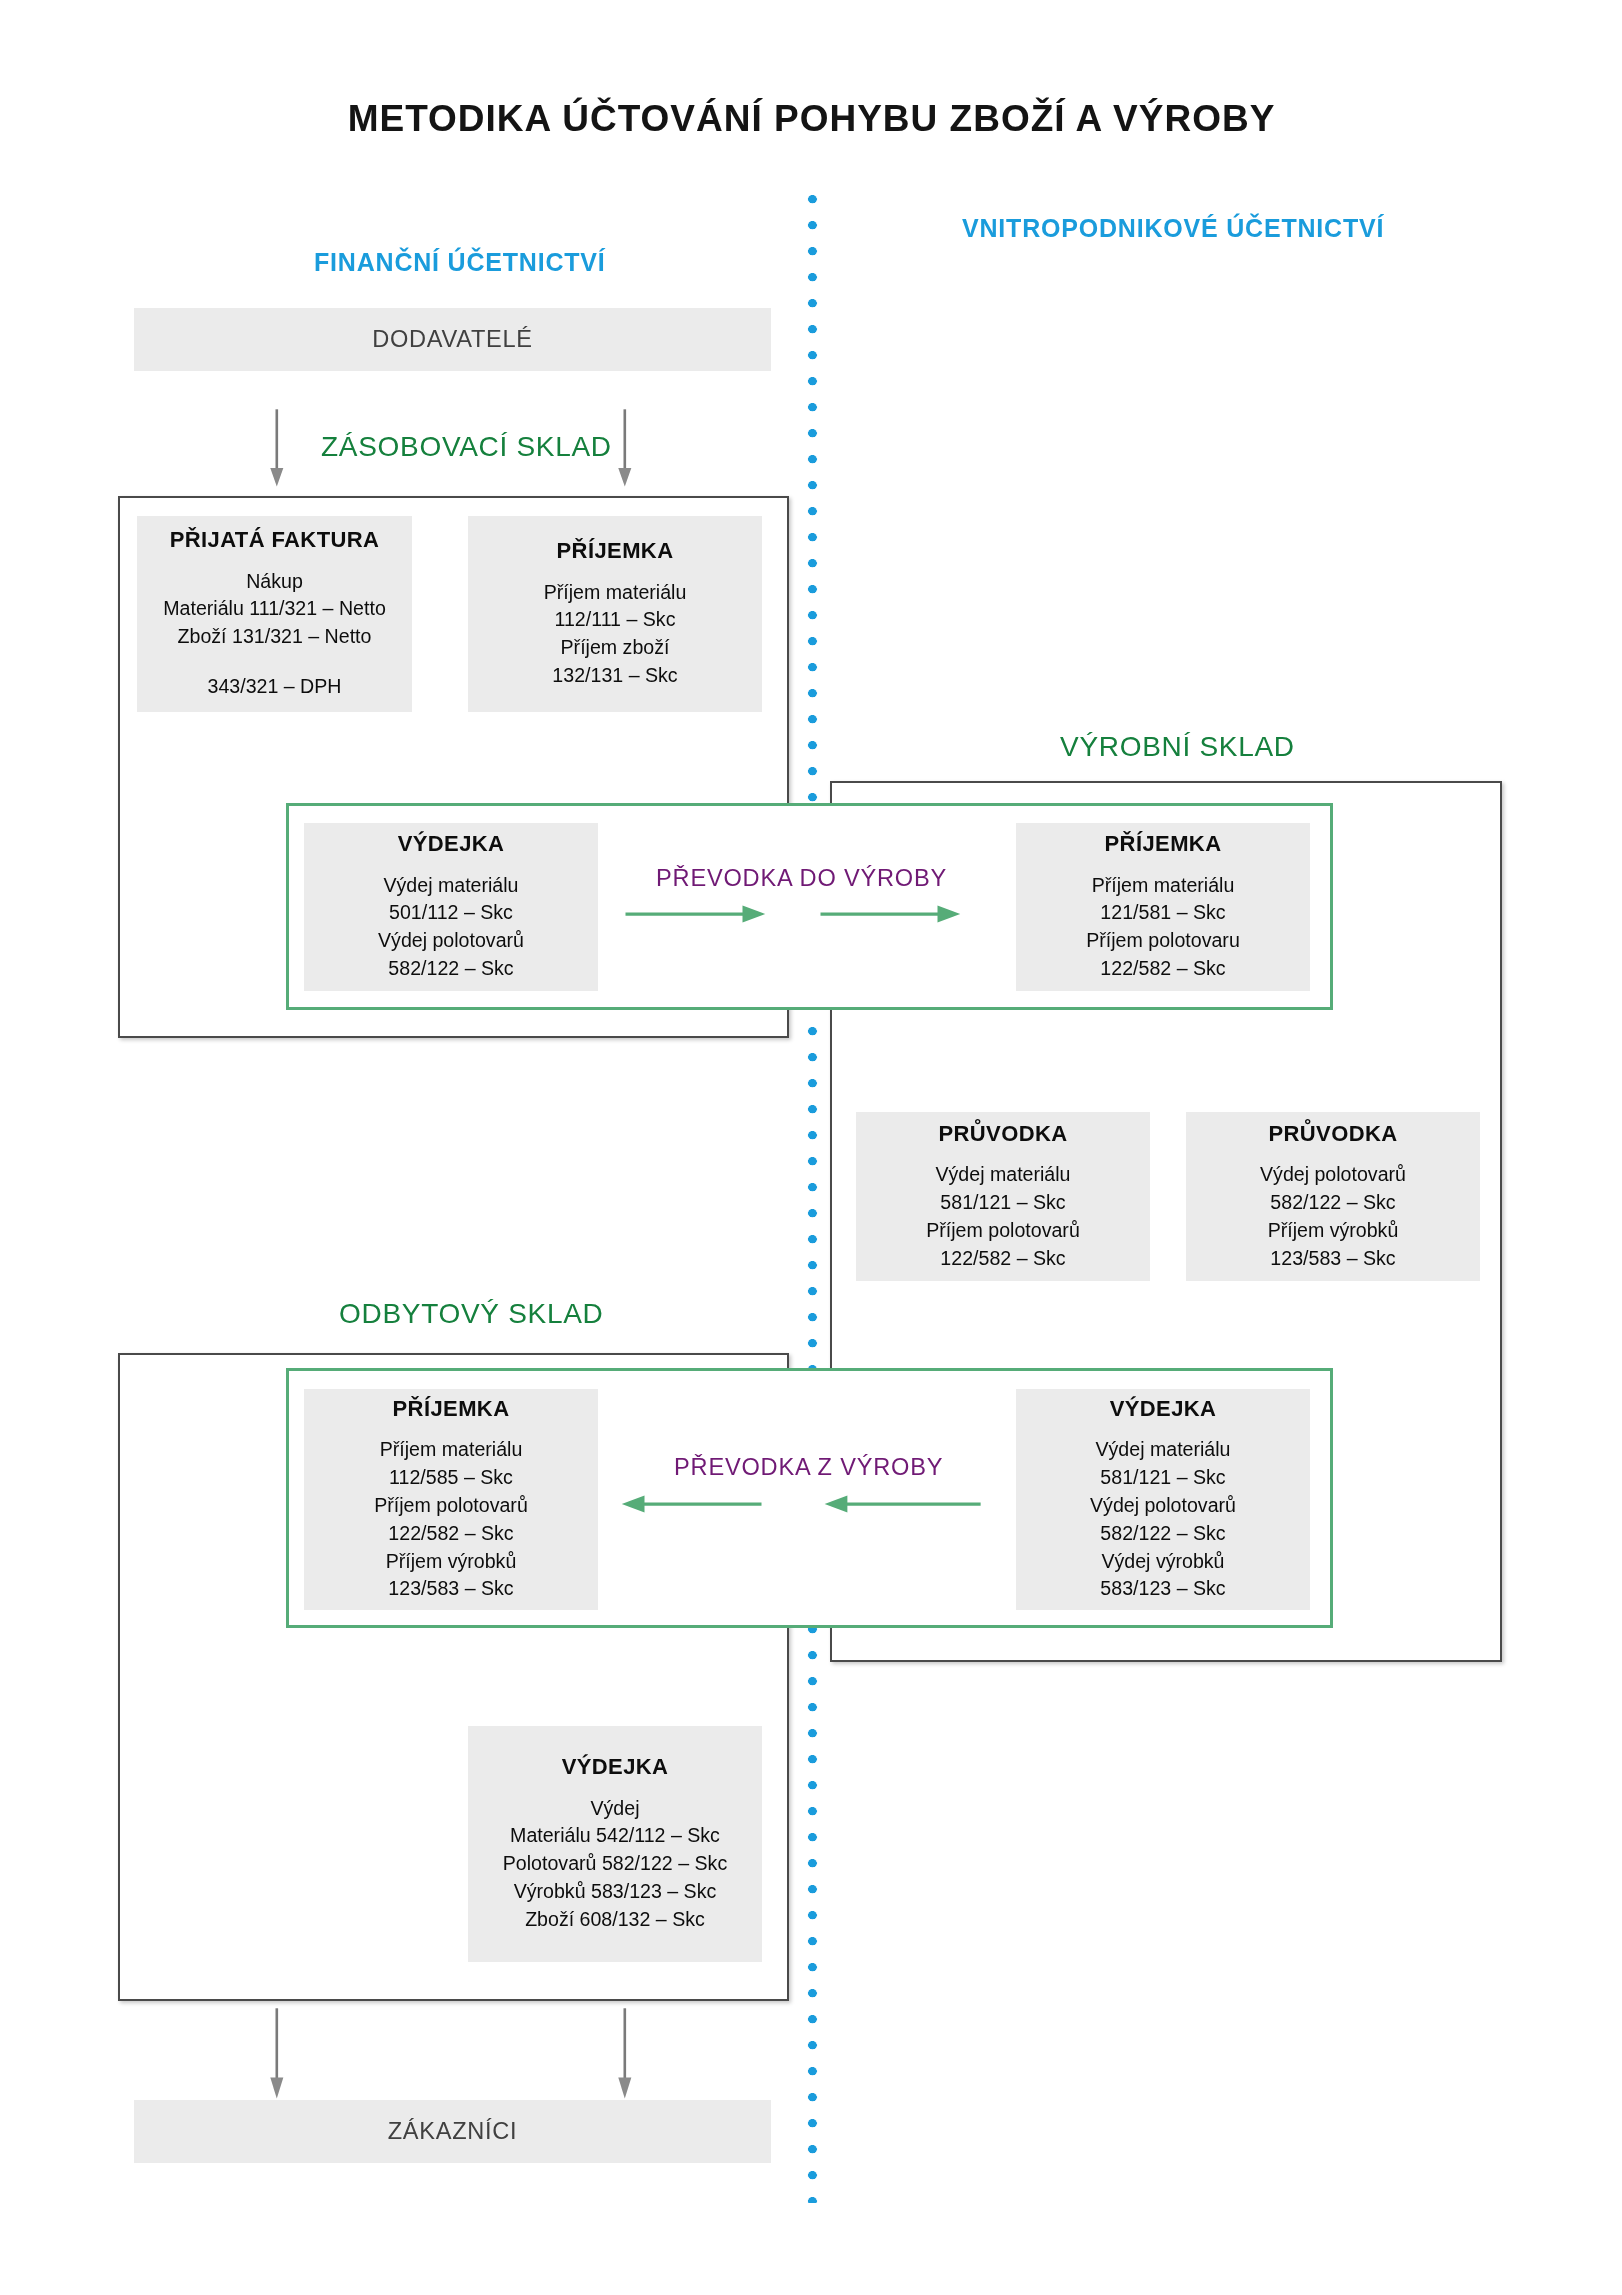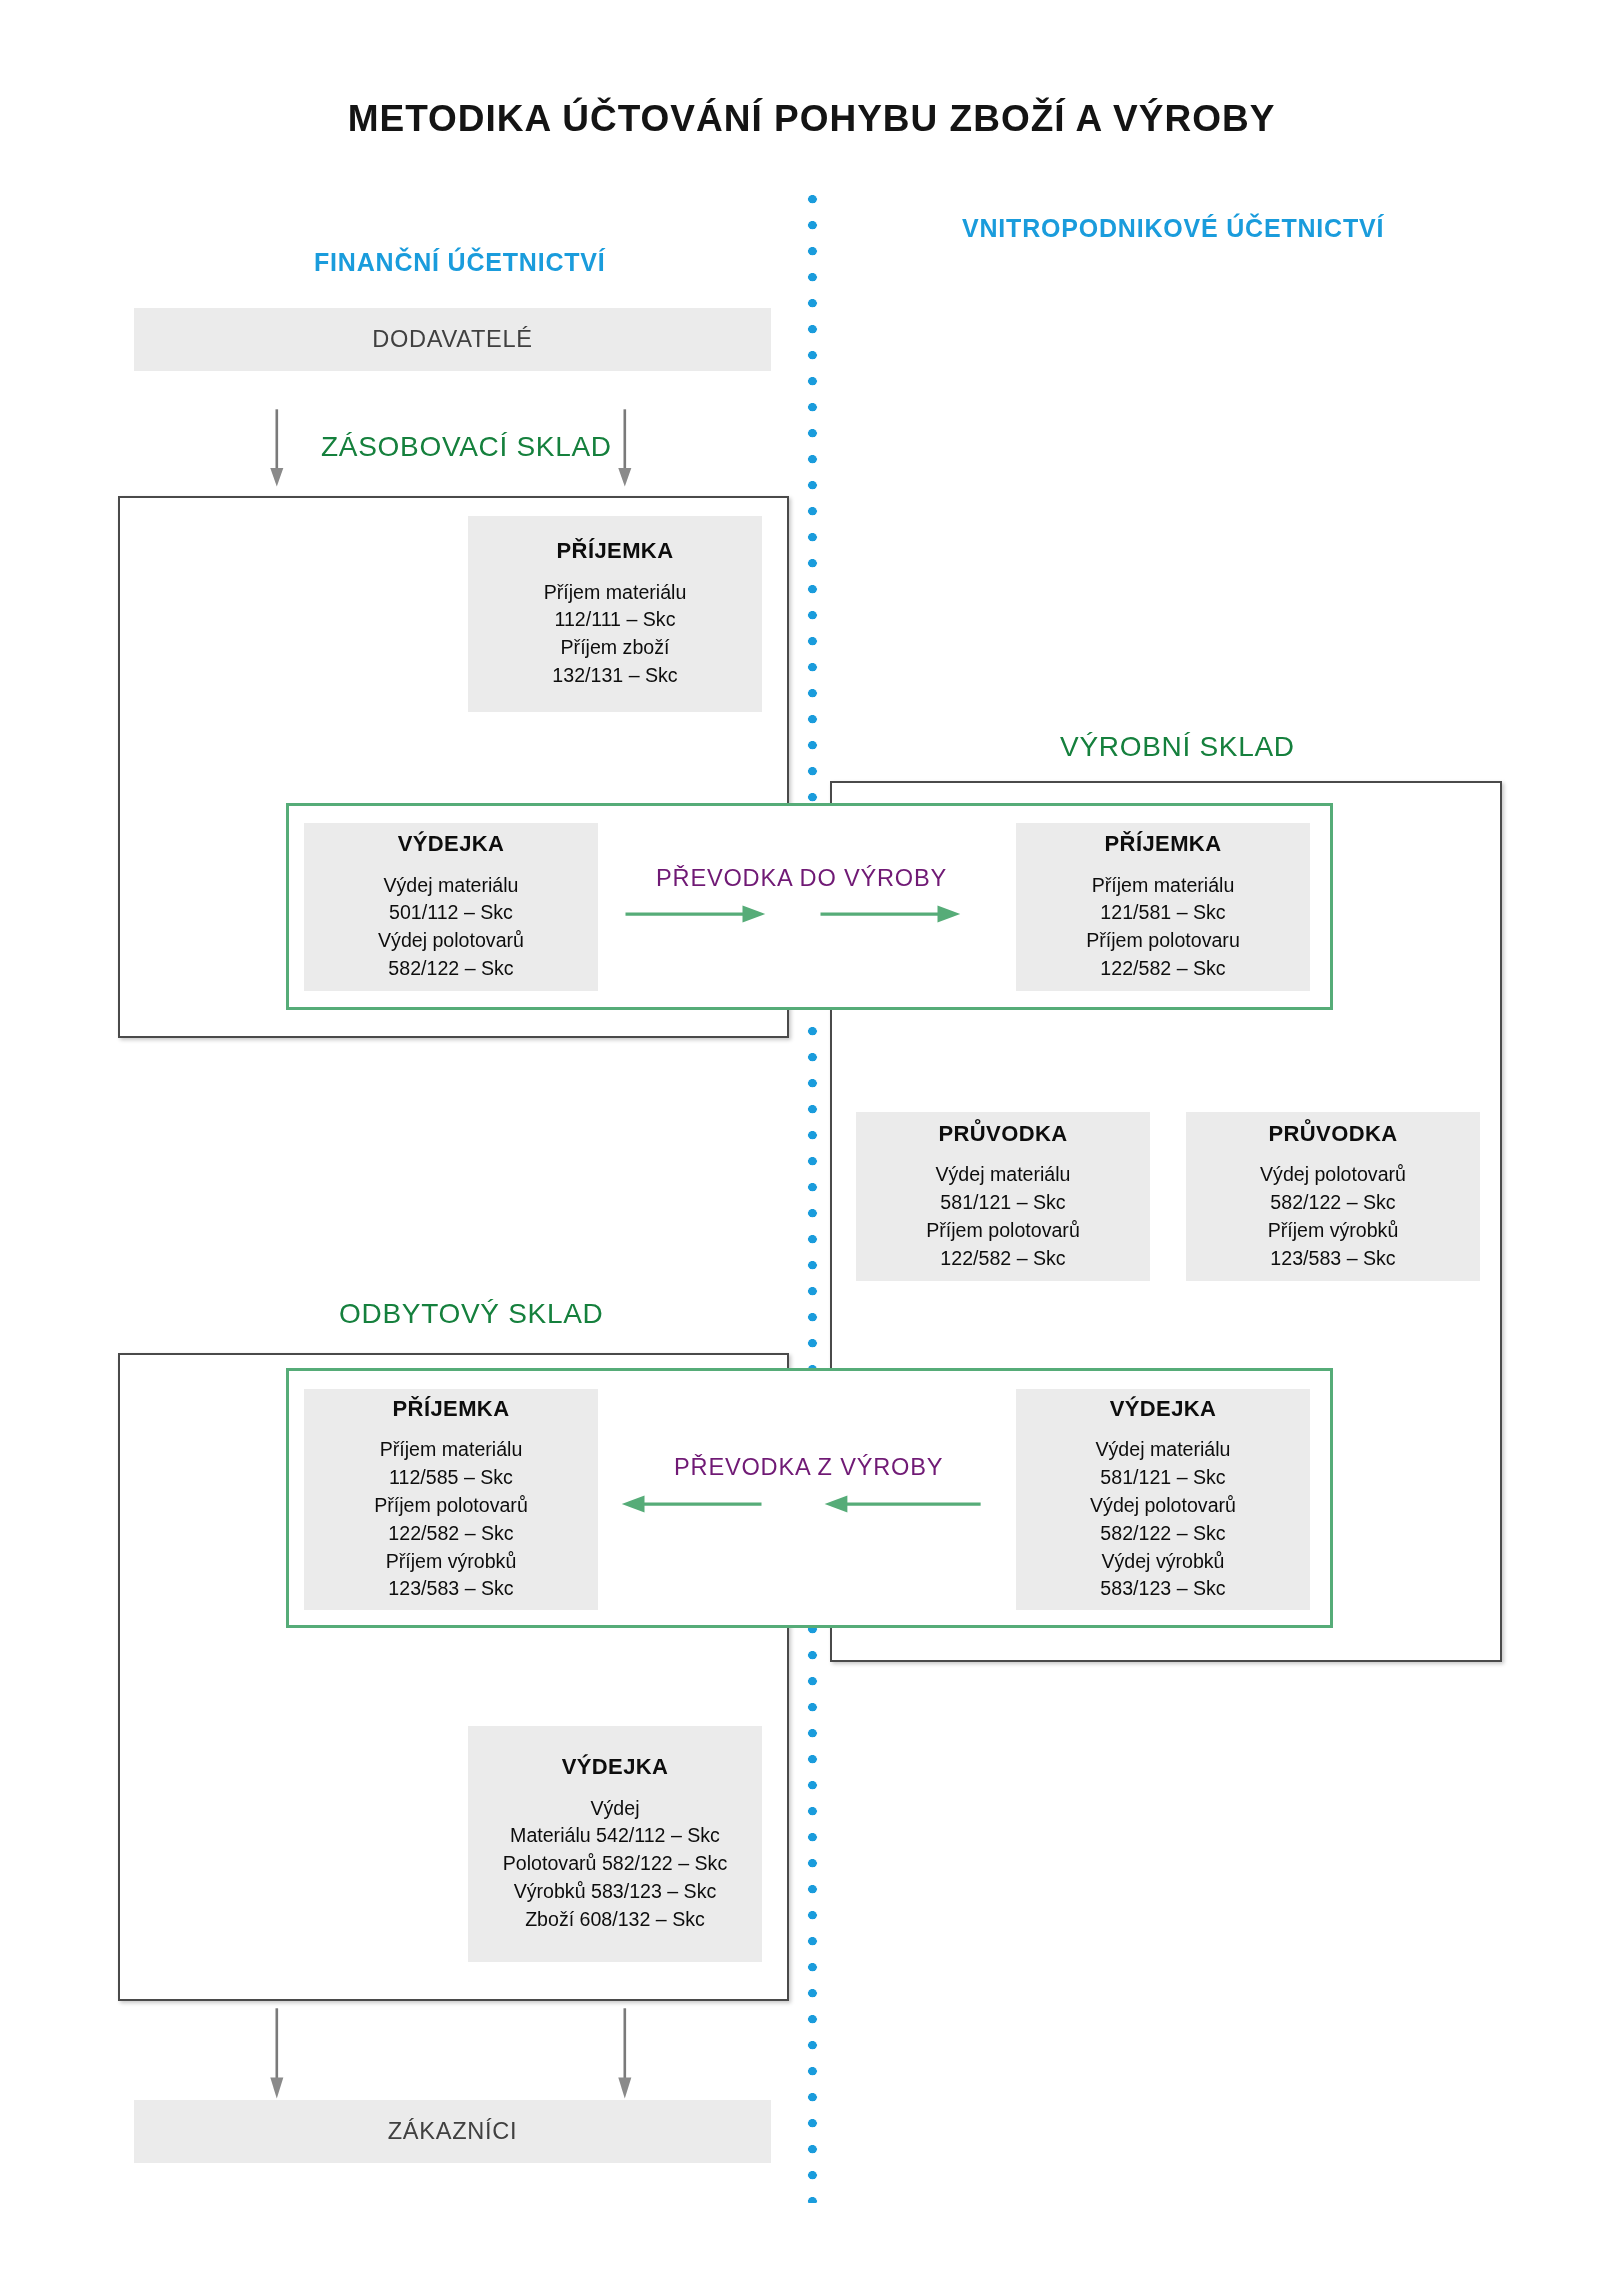--- a/index.html
+++ b/index.html
@@ -157,20 +157,28 @@
   </svg>
   <svg class="arrow-svg" style="left:615px; top:409px; width:19.6px; height:79px;" viewBox="0 0 30 120">
     <line x1="15" y1="0" x2="15" y2="96" stroke="#7a7a7a" stroke-width="4"></line>
     <polygon points="15,118 5,90 25,90" fill="#8a8a8a"></polygon>
   </svg>
 
   <div class="plain-label" style="left:321px; top:431px;">ZÁSOBOVACÍ SKLAD</div>
 
   <div class="frame" style="left:118px; top:496px; width:671px; height:542px;"></div>
 
+  <div class="card" style="left:137px; top:516px; width:275px; height:196px;">
+    <div class="card-title">PŘIJATÁ FAKTURA</div>
+    <div class="card-line">Nákup</div>
+    <div class="card-line">Materiálu 111/321 – Netto</div>
+    <div class="card-line">Zboží 131/321 – Netto</div>
+    <div class="card-gap"></div>
+    <div class="card-line">343/321 – DPH</div>
+  </div>
 
   <div class="card" style="left:468px; top:516px; width:294px; height:196px;">
     <div class="card-title">PŘÍJEMKA</div>
     <div class="card-line">Příjem materiálu</div>
     <div class="card-line">112/111 – Skc</div>
     <div class="card-line">Příjem zboží</div>
     <div class="card-line">132/131 – Skc</div>
   </div>
 
   <div class="plain-label" style="left:1060px; top:731px;">VÝROBNÍ SKLAD</div>

